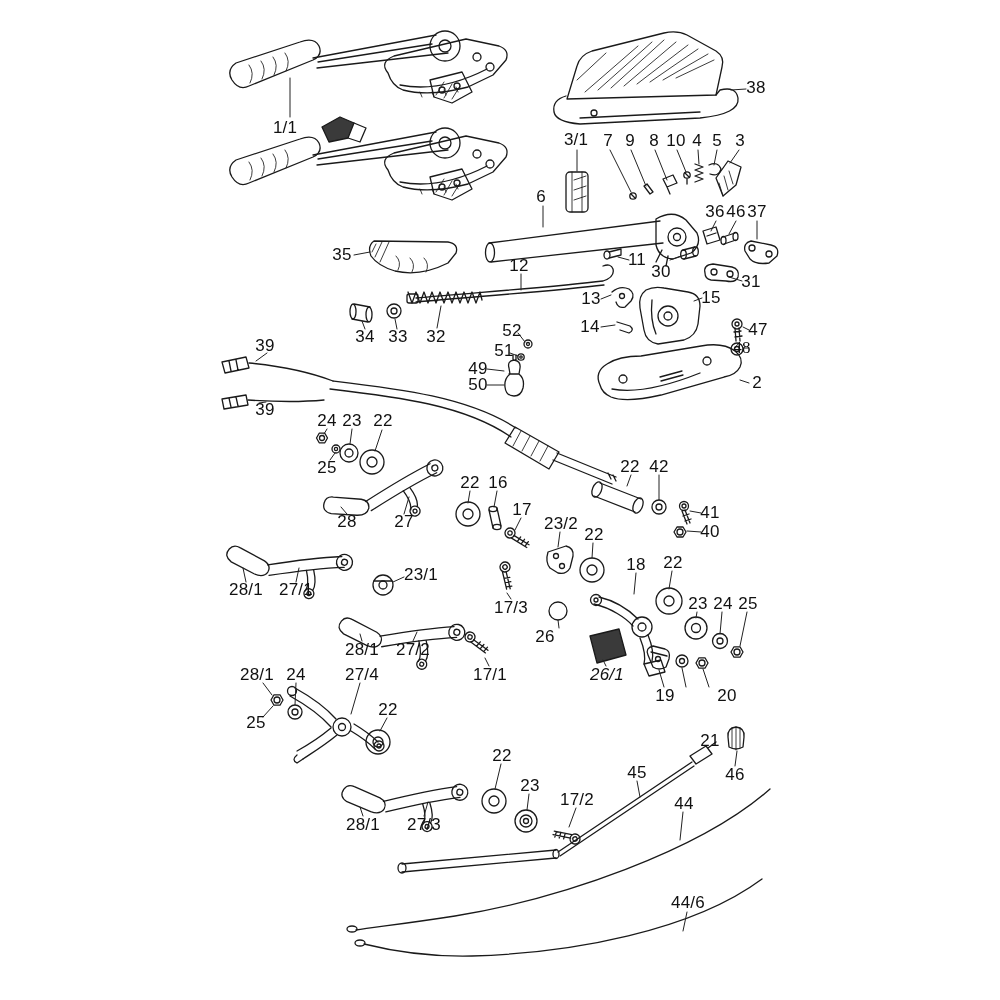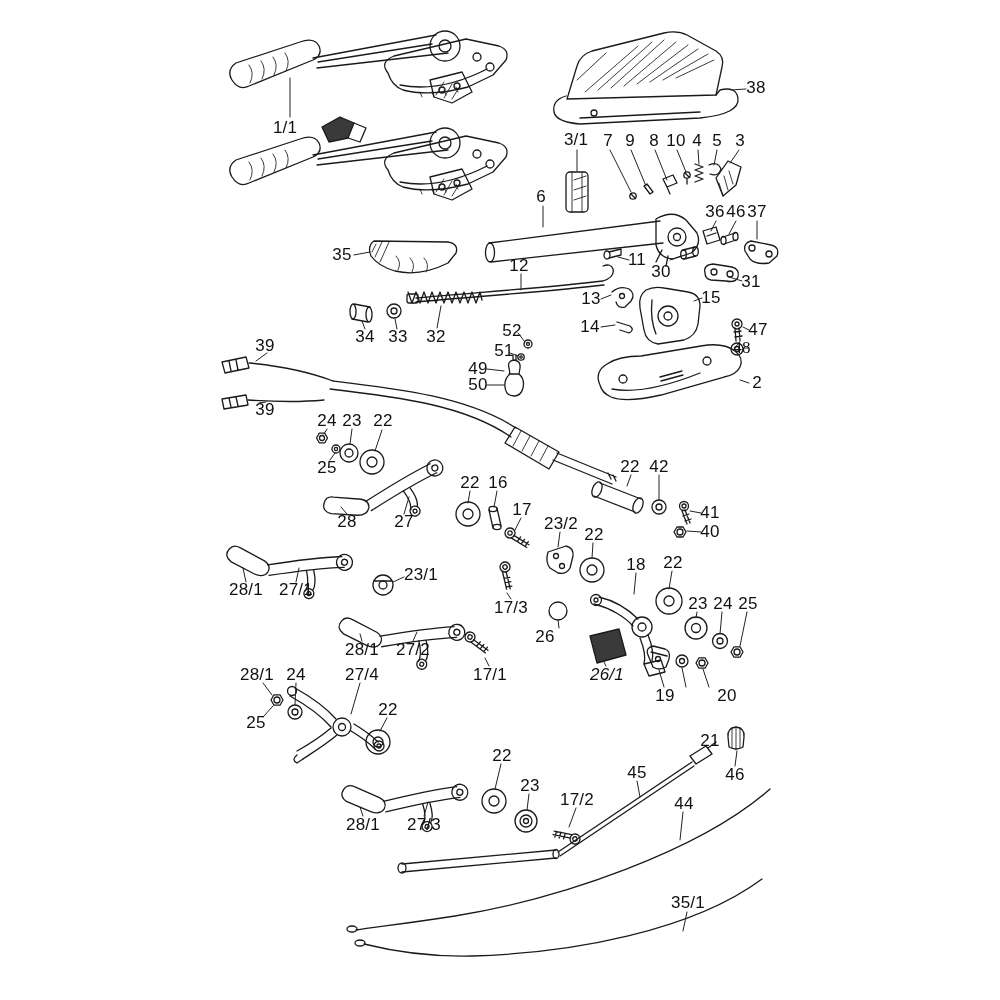--- a/index.html
+++ b/index.html
@@ -449,16 +449,16 @@
       <div class="part-label" style="left: 256px; top: 723px;">25</div>
       <div class="part-label" style="left: 388px; top: 710px;">22</div>
       <div class="part-label" style="left: 502px; top: 756px;">22</div>
       <div class="part-label" style="left: 530px; top: 786px;">23</div>
       <div class="part-label" style="left: 577px; top: 800px;">17/2</div>
       <div class="part-label" style="left: 637px; top: 773px;">45</div>
       <div class="part-label" style="left: 684px; top: 804px;">44</div>
       <div class="part-label" style="left: 735px; top: 775px;">46</div>
       <div class="part-label" style="left: 363px; top: 825px;">28/1</div>
       <div class="part-label" style="left: 424px; top: 825px;">27/3</div>
-      <div class="part-label" style="left: 688px; top: 903px;">35/1</div>
+      <div class="part-label" style="left: 688px; top: 903px;">44/6</div>
     </div>
 
 </div>
 
 </body></html>

